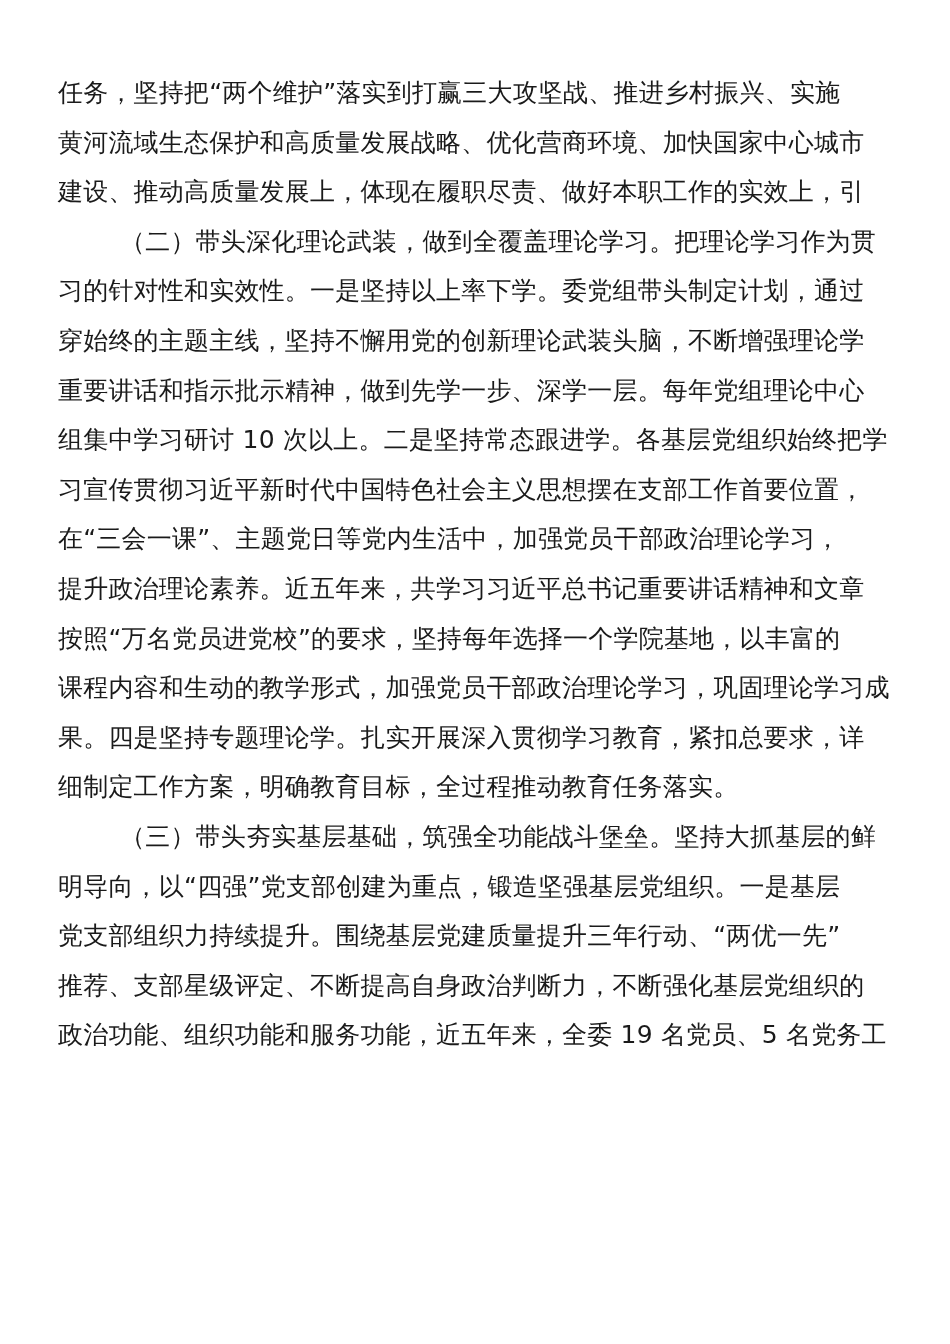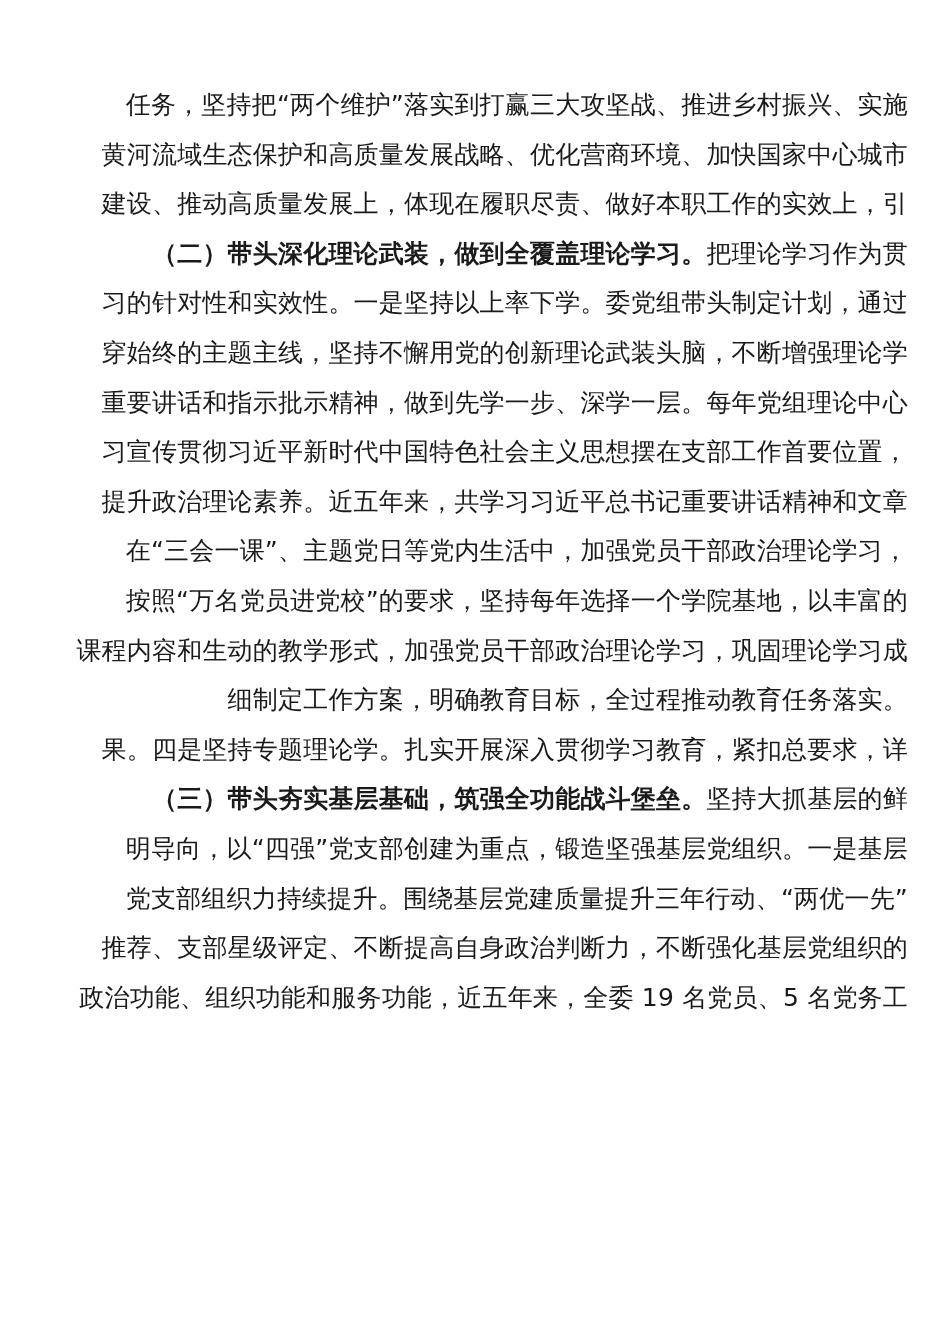--- a/index.html
+++ b/index.html
@@ -11,63 +11,63 @@
       width: 950px;
       height: 1344px;
       position: relative;
       overflow: hidden;
       font-family: "DejaVu Sans", "Liberation Sans", sans-serif;
       color: #1a1a1a;
     }
     .page {
       position: absolute;
       left: 58px;
-      top: 80px;
+      top: 68px;
       width: 850px;
-      text-align: right;
     }
     .line {
       height: 49.6px;
       line-height: 49.6px;
       font-size: 25px;
       white-space: nowrap;
       letter-spacing: 0.2px;
     }
     .indent {
       padding-left: 62px;
     }
     .bold {
-      font-weight: bold;
+      font-weight: normal;
     }
   </style>
 </head>
 <body>
 
 <div class="page">
 
   <div>
     <div class="line">任务，坚持把“两个维护”落实到打赢三大攻坚战、推进乡村振兴、实施</div>
     <div class="line">黄河流域生态保护和高质量发展战略、优化营商环境、加快国家中心城市</div>
     <div class="line">建设、推动高质量发展上，体现在履职尽责、做好本职工作的实效上，引</div>
   </div>
 
   <div>
     <div class="line indent">
       <span class="bold">（二）带头深化理论武装，做到全覆盖理论学习。</span><span>把理论学习作为贯</span>
     </div>
     <div class="line">习的针对性和实效性。一是坚持以上率下学。委党组带头制定计划，通过</div>
     <div class="line">穿始终的主题主线，坚持不懈用党的创新理论武装头脑，不断增强理论学</div>
     <div class="line">重要讲话和指示批示精神，做到先学一步、深学一层。每年党组理论中心</div>
+    <div class="line">组集中学习研讨 10 次以上。二是坚持常态跟进学。各基层党组织始终把学</div>
     <div class="line">习宣传贯彻习近平新时代中国特色社会主义思想摆在支部工作首要位置，</div>
+    <div class="line">在“三会一课”、主题党日等党内生活中，加强党员干部政治理论学习，</div>
     <div class="line">提升政治理论素养。近五年来，共学习习近平总书记重要讲话精神和文章</div>
-    <div class="line">在“三会一课”、主题党日等党内生活中，加强党员干部政治理论学习，</div>
     <div class="line">按照“万名党员进党校”的要求，坚持每年选择一个学院基地，以丰富的</div>
     <div class="line">课程内容和生动的教学形式，加强党员干部政治理论学习，巩固理论学习成</div>
+    <div class="line">果。四是坚持专题理论学。扎实开展深入贯彻学习教育，紧扣总要求，详</div>
     <div class="line">细制定工作方案，明确教育目标，全过程推动教育任务落实。</div>
-    <div class="line">果。四是坚持专题理论学。扎实开展深入贯彻学习教育，紧扣总要求，详</div>
   </div>
 
   <div>
     <div class="line indent">
       <span class="bold">（三）带头夯实基层基础，筑强全功能战斗堡垒。</span><span>坚持大抓基层的鲜</span>
     </div>
     <div class="line">明导向，以“四强”党支部创建为重点，锻造坚强基层党组织。一是基层</div>
     <div class="line">党支部组织力持续提升。围绕基层党建质量提升三年行动、“两优一先”</div>
     <div class="line">推荐、支部星级评定、不断提高自身政治判断力，不断强化基层党组织的</div>
     <div class="line">政治功能、组织功能和服务功能，近五年来，全委 19 名党员、5 名党务工</div>

